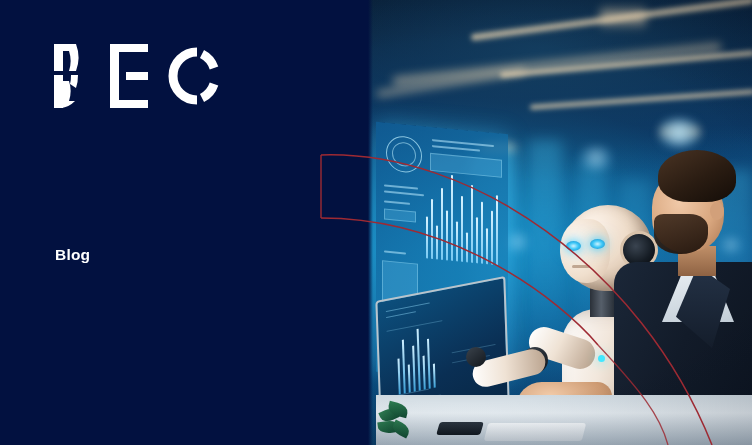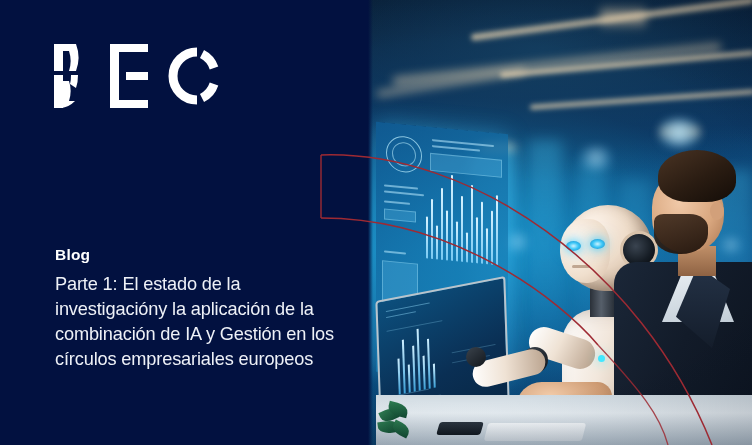--- a/index.html
+++ b/index.html
@@ -412,15 +412,14 @@
     </g>
 
     <g fill="none" stroke="#ffffff" stroke-width="9">
       <path d="M143,8 A24,24 0 1 0 143,56"></path>
       <path d="M148,10 A24,24 0 0 1 160,24"></path>
       <path d="M160,40 A24,24 0 0 1 148,54"></path>
     </g>
   </svg>
 
   <div class="kicker">Blog</div>
-  <div class="headline">Parte 1: El estado de la investigacióny la aplicación de la combinación de IA y Gestión en los círculos empresariales europeos</div>
 
 </div>
 
 </body></html>

